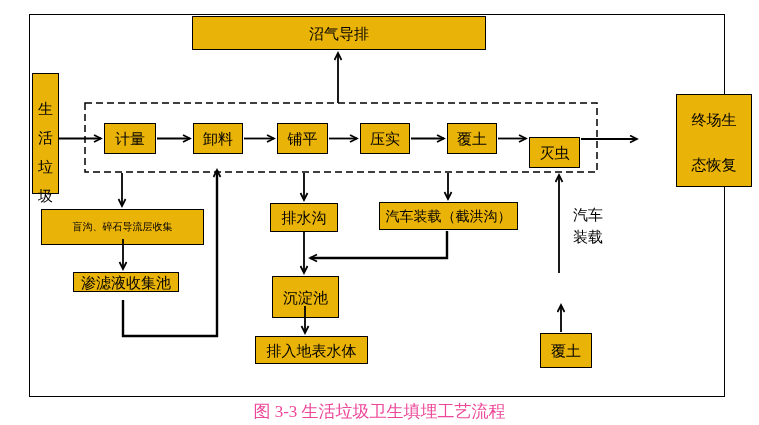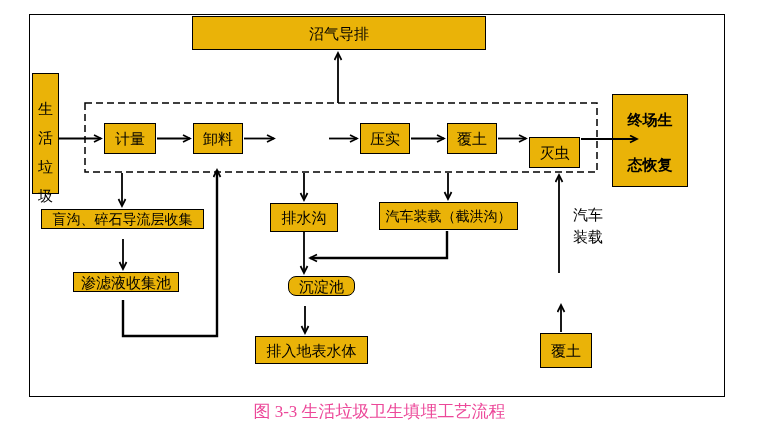--- a/index.html
+++ b/index.html
@@ -32,28 +32,28 @@
   .b-biogas   { left:192px; top:16px;  width:294px; height:34px; }
   .b-waste    { left:32px;  top:73px;  width:27px;  height:121px;
                 display:block; text-align:center; white-space:normal;
                 word-break:break-all; line-height:29px; padding-top:20px; }
   .b-weigh    { left:104px; top:123px; width:52px;  height:31px; }
   .b-unload   { left:193px; top:123px; width:50px;  height:31px; }
   .b-spread   { left:277px; top:123px; width:51px;  height:31px; }
   .b-compact  { left:360px; top:123px; width:50px;  height:31px; }
   .b-cover    { left:447px; top:123px; width:50px;  height:31px; }
   .b-pest     { left:529px; top:123px; width:51px;  height:31px;margin-top:14px; }
-  .b-final    { left:612px; top:94px;  width:76px;  height:93px;
-                display:block; white-space:normal;font-weight:bold; }
+  .b-final    { left:676px; top:94px;  width:76px;  height:93px;
+                display:block; white-space:normal; }
   .b-final .wrapcell { width:48px; margin:0 auto; text-align:center;
                 word-break:break-all; line-height:45px; padding-top:2px; }
-  .b-blind    { left:41px;  top:209px; width:163px; height:20px; font-size:14px; }
+  .b-blind    { left:41px;  top:209px; width:163px; height:36px; font-size:10px; }
   .b-leachate { left:73px;  top:272px; width:106px; height:20px; }
   .b-drain    { left:270px; top:203px; width:68px;  height:29px; }
-  .b-sediment { left:288px; top:276px; width:67px;  height:20px;border-radius:8px; }
+  .b-sediment { left:272px; top:276px; width:67px;  height:42px; }
   .b-surface  { left:255px; top:336px; width:113px; height:28px; }
   .b-opendrain{ left:379px; top:202px; width:139px; height:28px; font-size:14px; }
   .b-material { left:536px; top:274px; width:51px;  height:28px; }
   .b-cover2   { left:540px; top:333px; width:52px;  height:35px; }
   .free-label {
     position: absolute;
     left: 571px; top: 204px; width: 34px;
     font-size: 15px; line-height: 22px;
     word-break: break-all; text-align: center;
   }
@@ -79,20 +79,21 @@
   <div class="outer-border"></div>
 
   <div class="box b-biogas">沼气导排</div>
 
   <div class="box b-waste">生活垃圾</div>
 
   <div class="box b-weigh">计量</div>
 
   <div class="box b-unload">卸料</div>
 
+  <div class="box b-spread">铺平</div>
 
   <div class="box b-compact">压实</div>
 
   <div class="box b-cover">覆土</div>
 
   <div class="box b-pest">灭虫</div>
 
   <div class="box b-final">
     <div class="wrapcell">终场生态恢复</div>
   </div>

